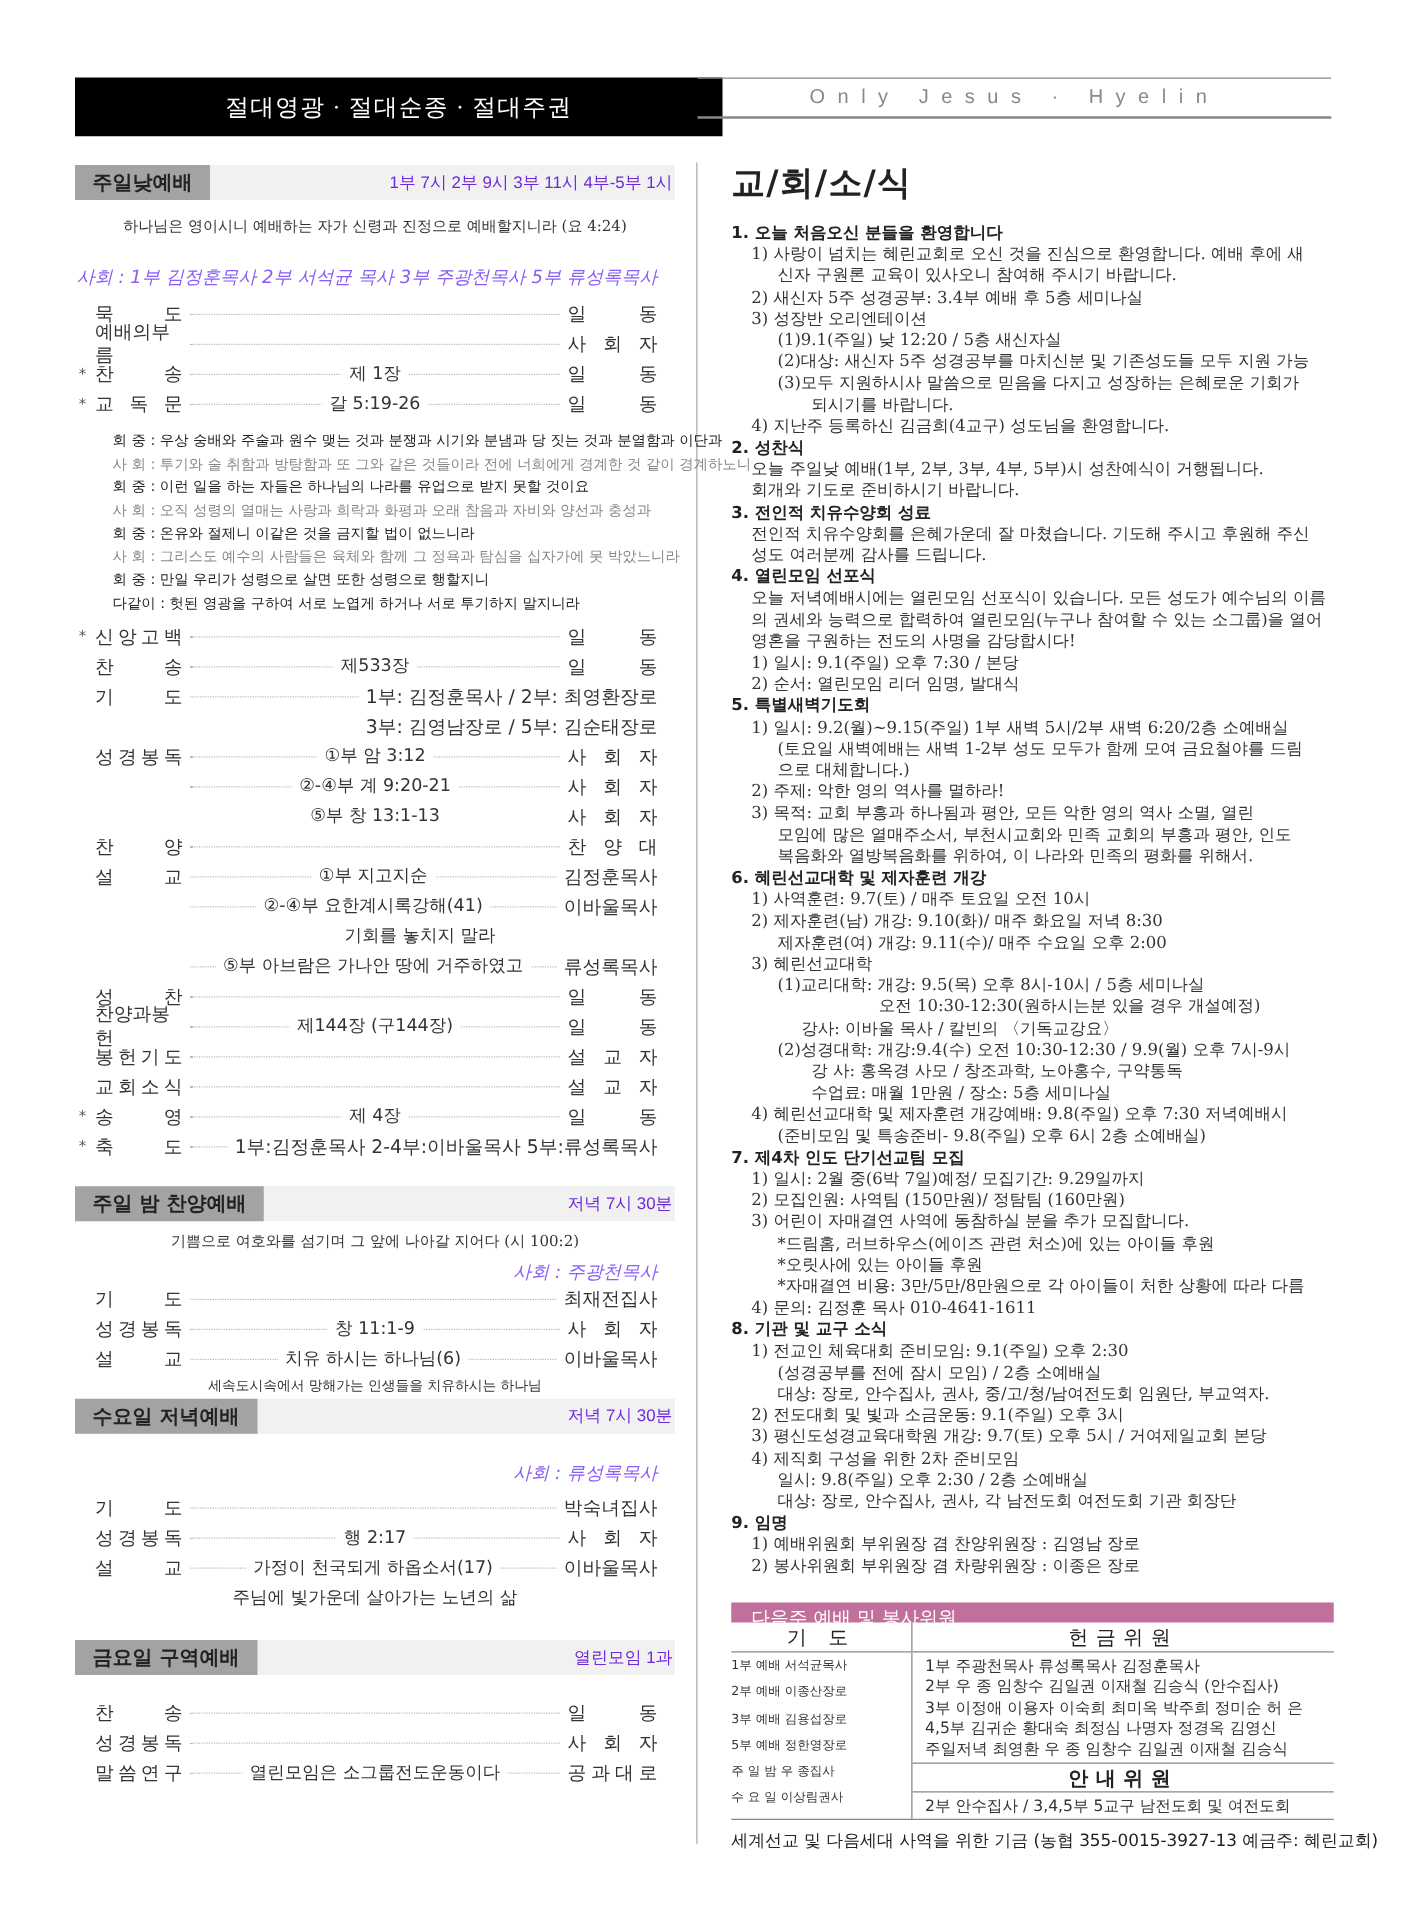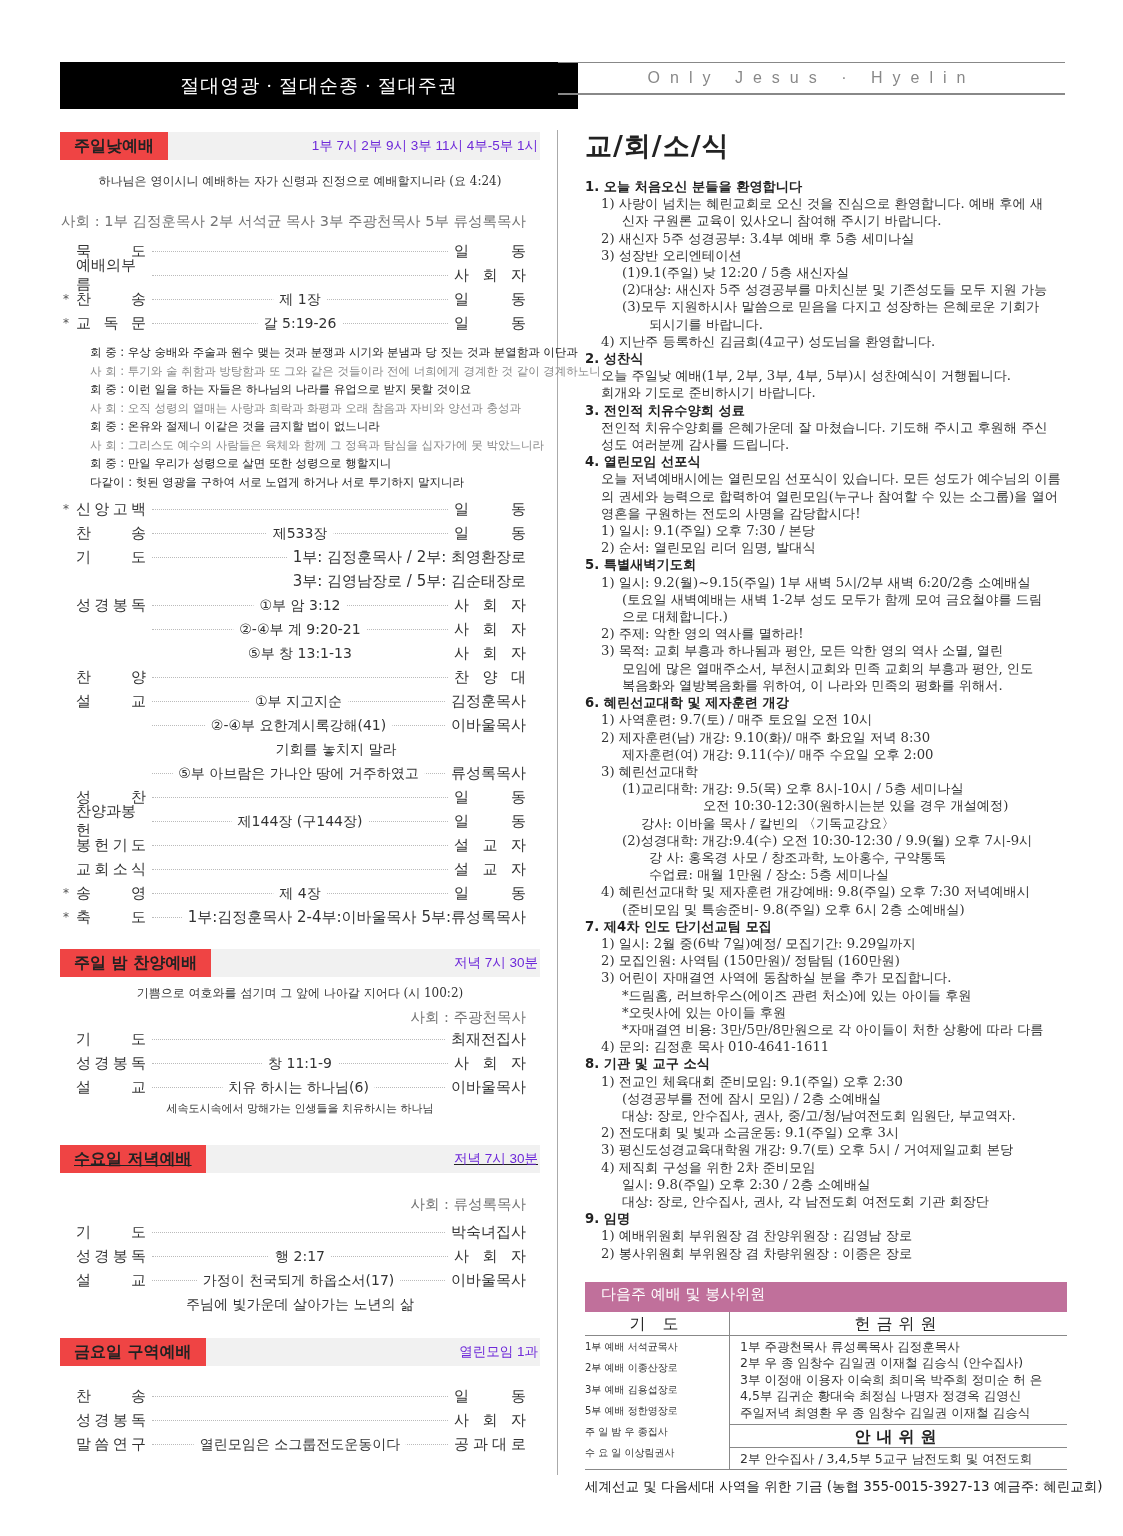--- a/index.html
+++ b/index.html
@@ -11,25 +11,25 @@
   .banner-left { position: absolute; left: 0; top: 0; width: 518px; height: 47px; background: #000000; color: #fff;
     display: flex; align-items: center; justify-content: center; font-size: 19px; letter-spacing: 1px; font-family: Liberation Serif, serif; }
   .banner-right { position: absolute; left: 498px; top: 0; right: 0; height: 33px; border-top: 1px solid #888; border-bottom: 2px solid #888;
     display: flex; align-items: center; justify-content: center; color: #888; font-size: 16px; letter-spacing: 10px; font-family: "Liberation Sans", sans-serif; }
 
   .vdivider { position: absolute; left: 557px; top: 130px; width: 1px; height: 1345px; background: #aaa; }
 
   
   .left { position: absolute; left: 60px; top: 132px; width: 480px; }
   .sec-head { position: relative; height: 28px; background: #f1f1f1; display: flex; align-items: center; }
-  .sec-head .title { background: #ef4444; height: 28px; display: flex; align-items: center; padding: 0 14px; font-size: 16px; font-weight: bold; color: #222; }
+  .sec-head .title { background: #a3a3a3; height: 28px; display: flex; align-items: center; padding: 0 14px; font-size: 16px; font-weight: bold; color: #222; }
   .sec-head .time { margin-left: auto; padding-right: 2px; font-size: 13.5px; color: #6d28d9; font-family: "Liberation Sans", sans-serif; }
 
   .verse { text-align: center; font-size: 12px; color: #333; margin-top: 13px; font-family: "DejaVu Serif", serif; }
-  .host { text-align: right; font-size: 14.5px; color: #737373; padding-right: 14px; }
+  .host { text-align: right; font-size: 14.5px; color: #8b5cf6; padding-right: 14px; font-style: italic; }
 
   .row { position: relative; display: flex; align-items: center; height: 24px; font-size: 15px; color: #333; padding-left: 16px; padding-right: 14px; }
   .row .star { position: absolute; left: 3px; font-size: 12px; color: #555; }
   .row .label { width: 70px; flex: none; display: flex; justify-content: space-between; }
   .row .dots { flex: 1; height: 1px; border-bottom: 1px dotted #bbb; margin: 0 6px; position: relative; }
   .row .mid { position: absolute; left: 50%; transform: translateX(-50%); top: 50%; margin-top: -10px; background: #fff; padding: 0 6px; font-size: 14px; line-height: 20px; white-space: nowrap; color: #333; }
   .row .who { width: 72px; flex: none; display: flex; justify-content: space-between; text-align: right; white-space: nowrap; }
   .row .who.wide { width: auto; }
 
   .resp { margin: 8px 0 6px 30px; font-size: 11.5px; line-height: 18.5px; }
@@ -45,21 +45,21 @@
   .news-title { font-size: 27px; font-weight: bold; color: #222; margin-bottom: 14px; letter-spacing: 1px; }
   .news { font-size: 13.2px; line-height: 17.2px; color: #333; font-family: "DejaVu Serif", serif; }
   .news .h { font-family: "DejaVu Sans", sans-serif; font-weight: bold; color: #222; font-size: 13.2px; }
   .news .i1 { padding-left: 16px; }
   .news .i2 { padding-left: 37px; }
   .news .i3 { padding-left: 56px; }
   .news .i4 { padding-left: 64px; }
   .news .i5 { padding-left: 118px; }
 
   .next { position: absolute; left: 585px; top: 1282px; width: 482px; }
-  .next-head { background: #c0709b; color: #fff; font-size: 15px; height: 30px; line-height: 24px; padding-left: 16px; }
+  .next-head { background: #c0709b; color: #fff; font-size: 15px; height: 16px; line-height: 24px; padding-left: 16px; }
   .next-table { display: flex; border-bottom: 1px solid #888; }
   .next-table .colL { width: 145px; border-right: 1px solid #888; }
   .next-table .colR { flex: 1; }
   .th { text-align: center; font-size: 16px; height: 24px; line-height: 24px; border-bottom: 1px solid #888; letter-spacing: 6px; color: #222; }
   .tdL { text-align: left; font-size: 10px; height: 21.3px; line-height: 21.3px; color: #333; white-space: nowrap; }
   .tdR { padding-left: 10px; font-size: 12.5px; height: 16.4px; line-height: 16.4px; color: #333; white-space: nowrap; }
   .tdR2 { padding-left: 10px; font-size: 12.5px; height: 21px; line-height: 21px; color: #333; }
   .th2 { text-align: center; font-size: 16px; font-weight: bold; height: 24px; line-height: 24px; border-top: 1px solid #888; border-bottom: 1px solid #888; letter-spacing: 6px; color: #222; }
   .fund { margin-top: 8px; text-align: center; font-size: 13.5px; color: #222; white-space: nowrap; }
 </style>
@@ -384,21 +384,21 @@
           <span>교</span>
         </span>
         <span class="dots">
           <span class="mid">치유 하시는 하나님(6)</span>
         </span>
         <span class="who wide" style="justify-content: flex-end;">이바울목사</span>
       </div>
     </div>
   <div class="small-center">세속도시속에서 망해가는 인생들을 치유하시는 하나님</div>
 
-  <div class="sec-head" style="margin-top:26px;text-decoration:underline;">
+  <div class="sec-head" style="">
     <div class="title">수요일 저녁예배</div>
     <div class="time">저녁 7시 30분</div>
   </div>
   <div class="host" style="margin-top:22px;">사회 : 류성록목사</div>
   <div id="wed-rows" style="margin-top:6px;">
       <div class="row">
         <span class="label">
           <span>기</span>
           <span>도</span>
         </span>

